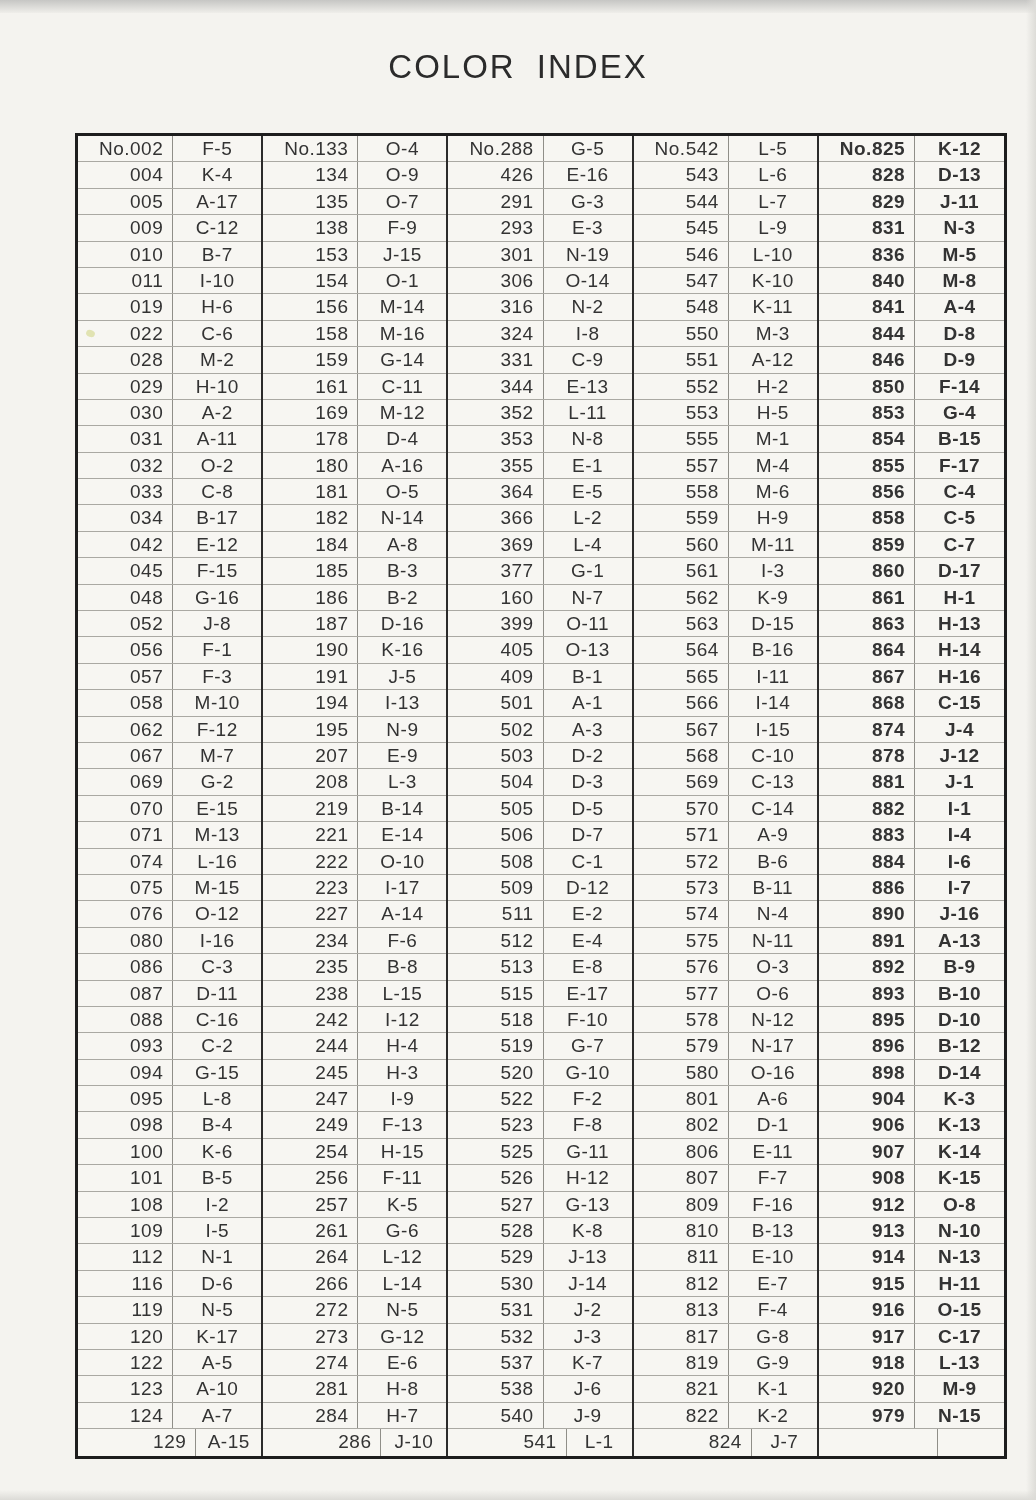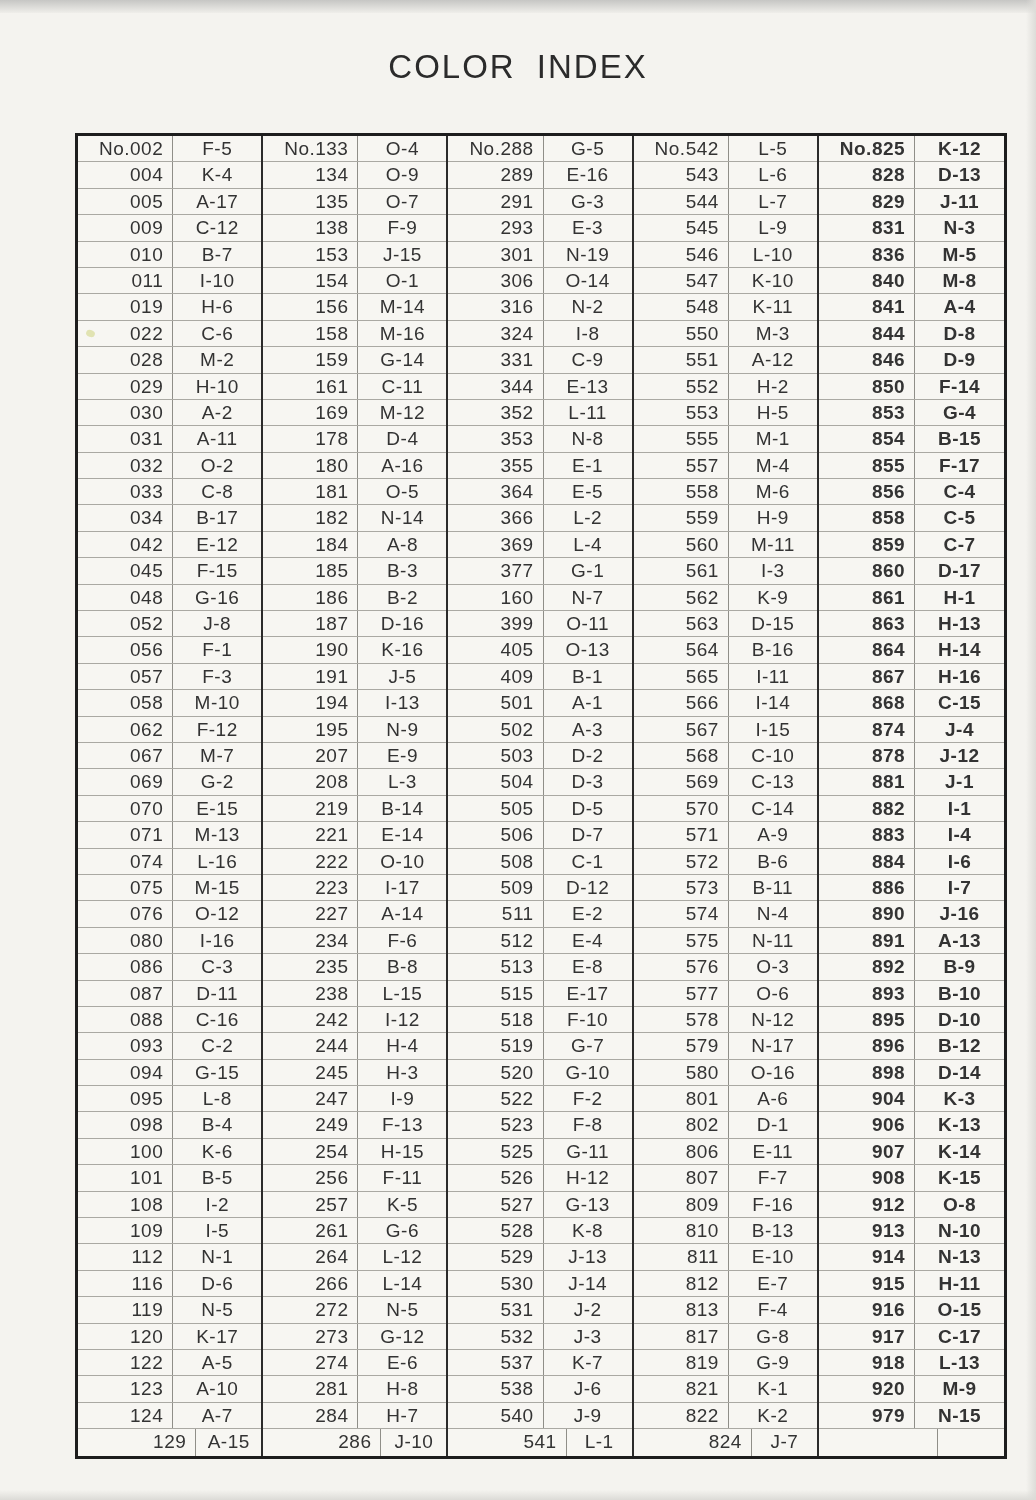--- a/index.html
+++ b/index.html
@@ -467,21 +467,21 @@
         <div class="cell num">286</div>
         <div class="cell code">J-10</div>
       </div>
     </div>
     <div class="col-group">
       <div class="row">
         <div class="cell num">No.288</div>
         <div class="cell code">G-5</div>
       </div>
       <div class="row">
-        <div class="cell num">289</div>
+        <div class="cell num">426</div>
         <div class="cell code">E-16</div>
       </div>
       <div class="row">
         <div class="cell num">291</div>
         <div class="cell code">G-3</div>
       </div>
       <div class="row">
         <div class="cell num">293</div>
         <div class="cell code">E-3</div>
       </div>

